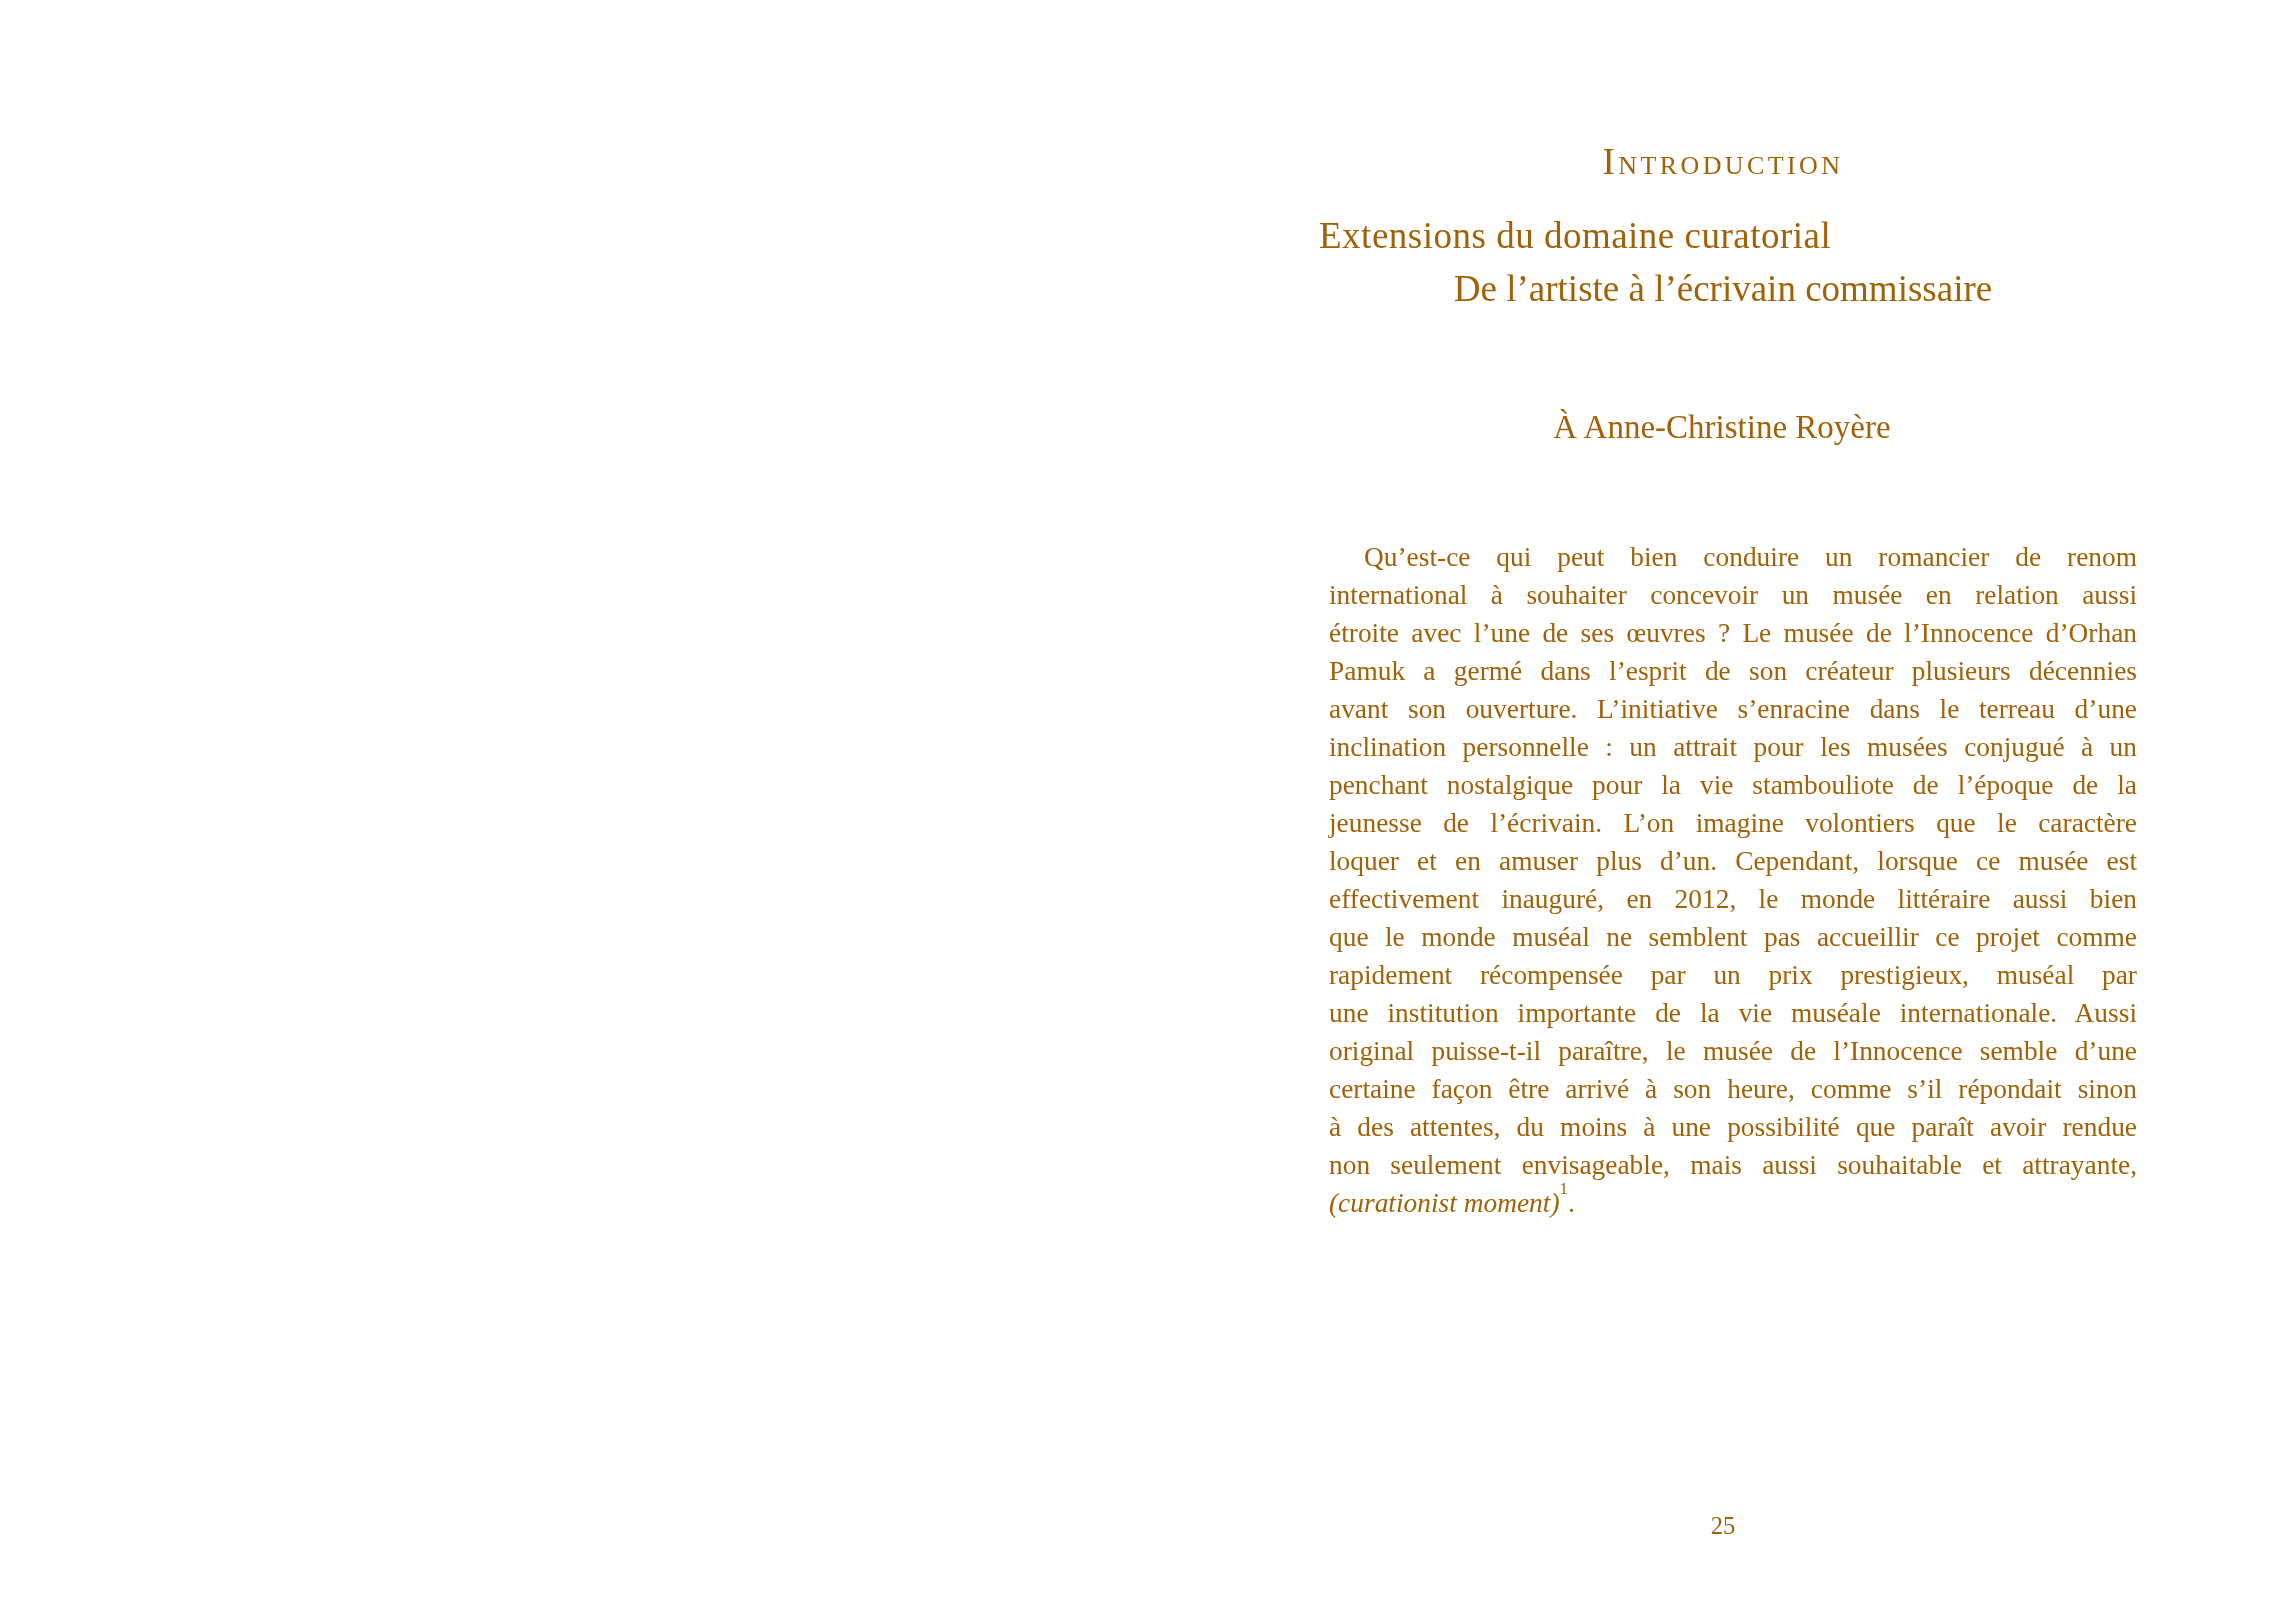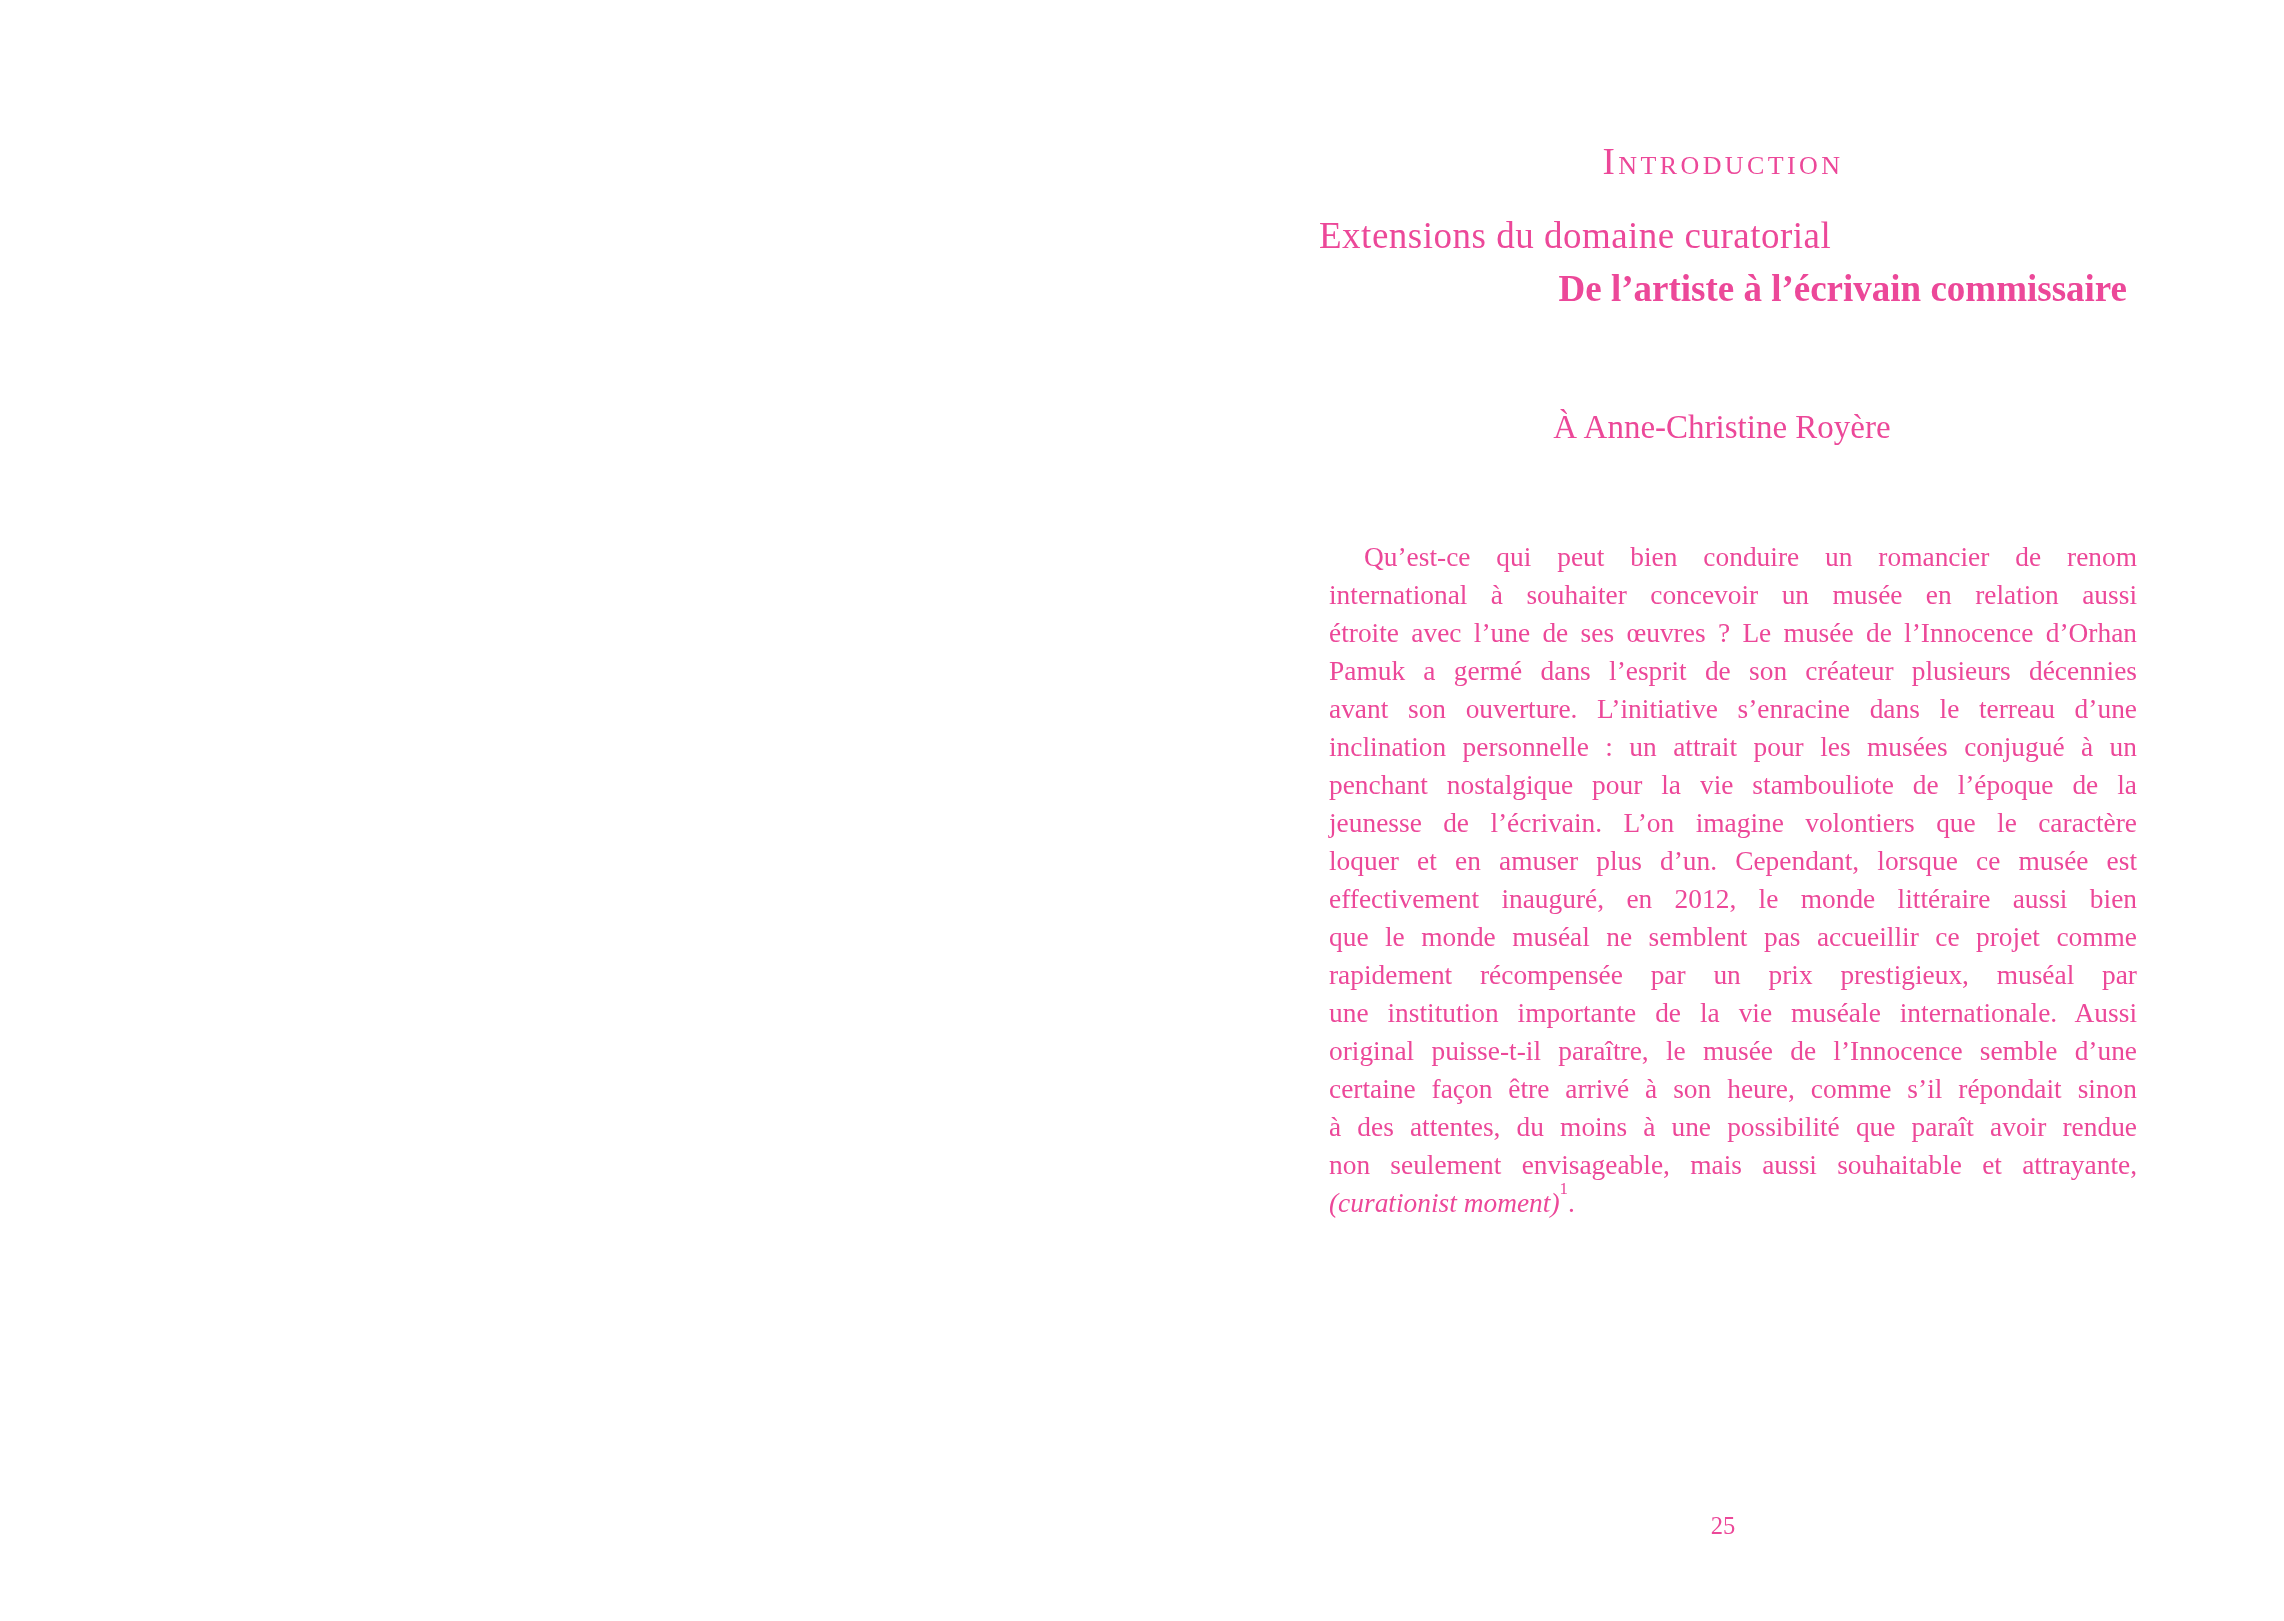--- a/index.html
+++ b/index.html
@@ -6,21 +6,21 @@
     margin: 0;
     padding: 0;
     background: #e9e9e9;
   }
   .canvas {
     position: relative;
     width: 2285px;
     height: 1621px;
     background: #ffffff;
     font-family: "Liberation Serif", "DejaVu Serif", serif;
-    color: #ec4899;
+    color: #a16207;
     overflow: hidden;
   }
   .left-page {
     position: absolute;
     left: 0; top: 0;
     width: 1142px; height: 1621px;
     background: #ffffff;
   }
   .right-page {
     position: absolute;
@@ -50,23 +50,23 @@
     left: 0; right: 0;
     text-align: left;
     font-size: 37px;
     font-weight: 400;
     letter-spacing: 0.5px;
   }
   .chapter-subtitle {
     position: absolute;
     top: 267px;
     left: 0; right: 0;
-    text-align: right;
+    text-align: center;
     font-size: 37px;
-    font-weight: 700;
+    font-weight: 400;
   }
   .dedication {
     position: absolute;
     top: 409px;
     left: 0; right: 2px;
     text-align: center;
     font-size: 33px;
   }
   .body-block {
     position: absolute;

